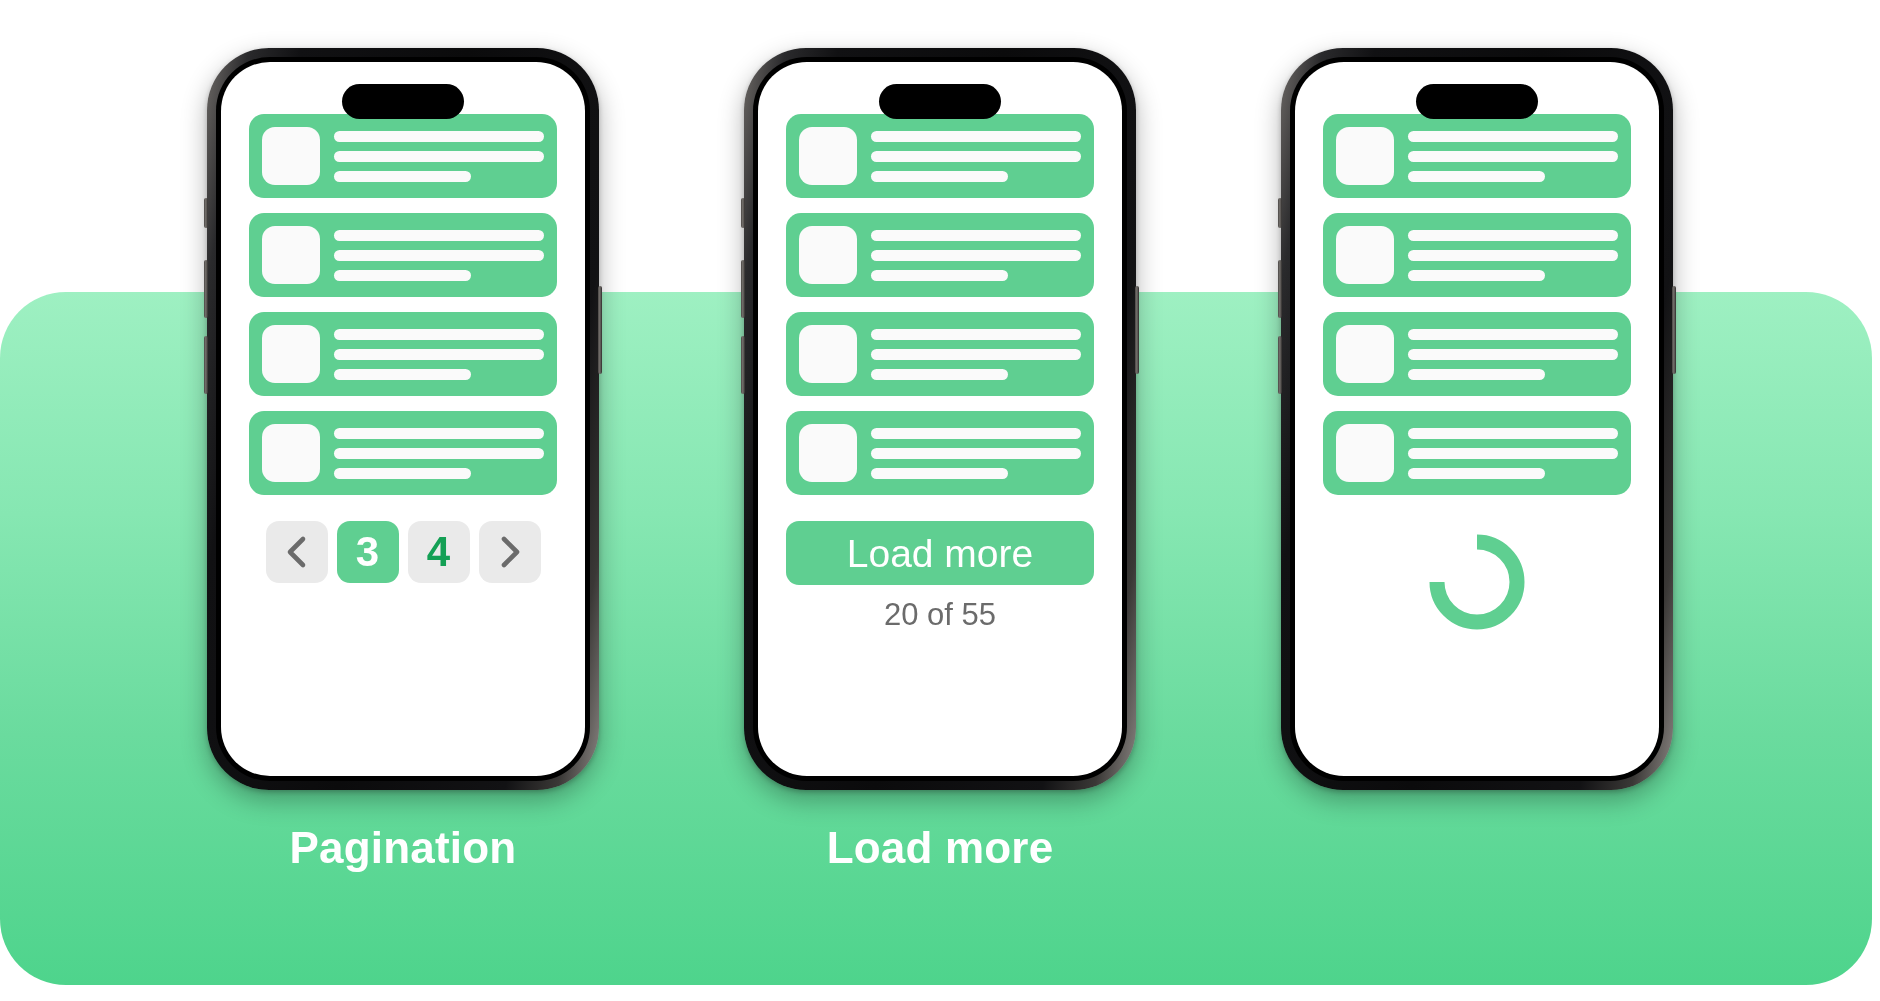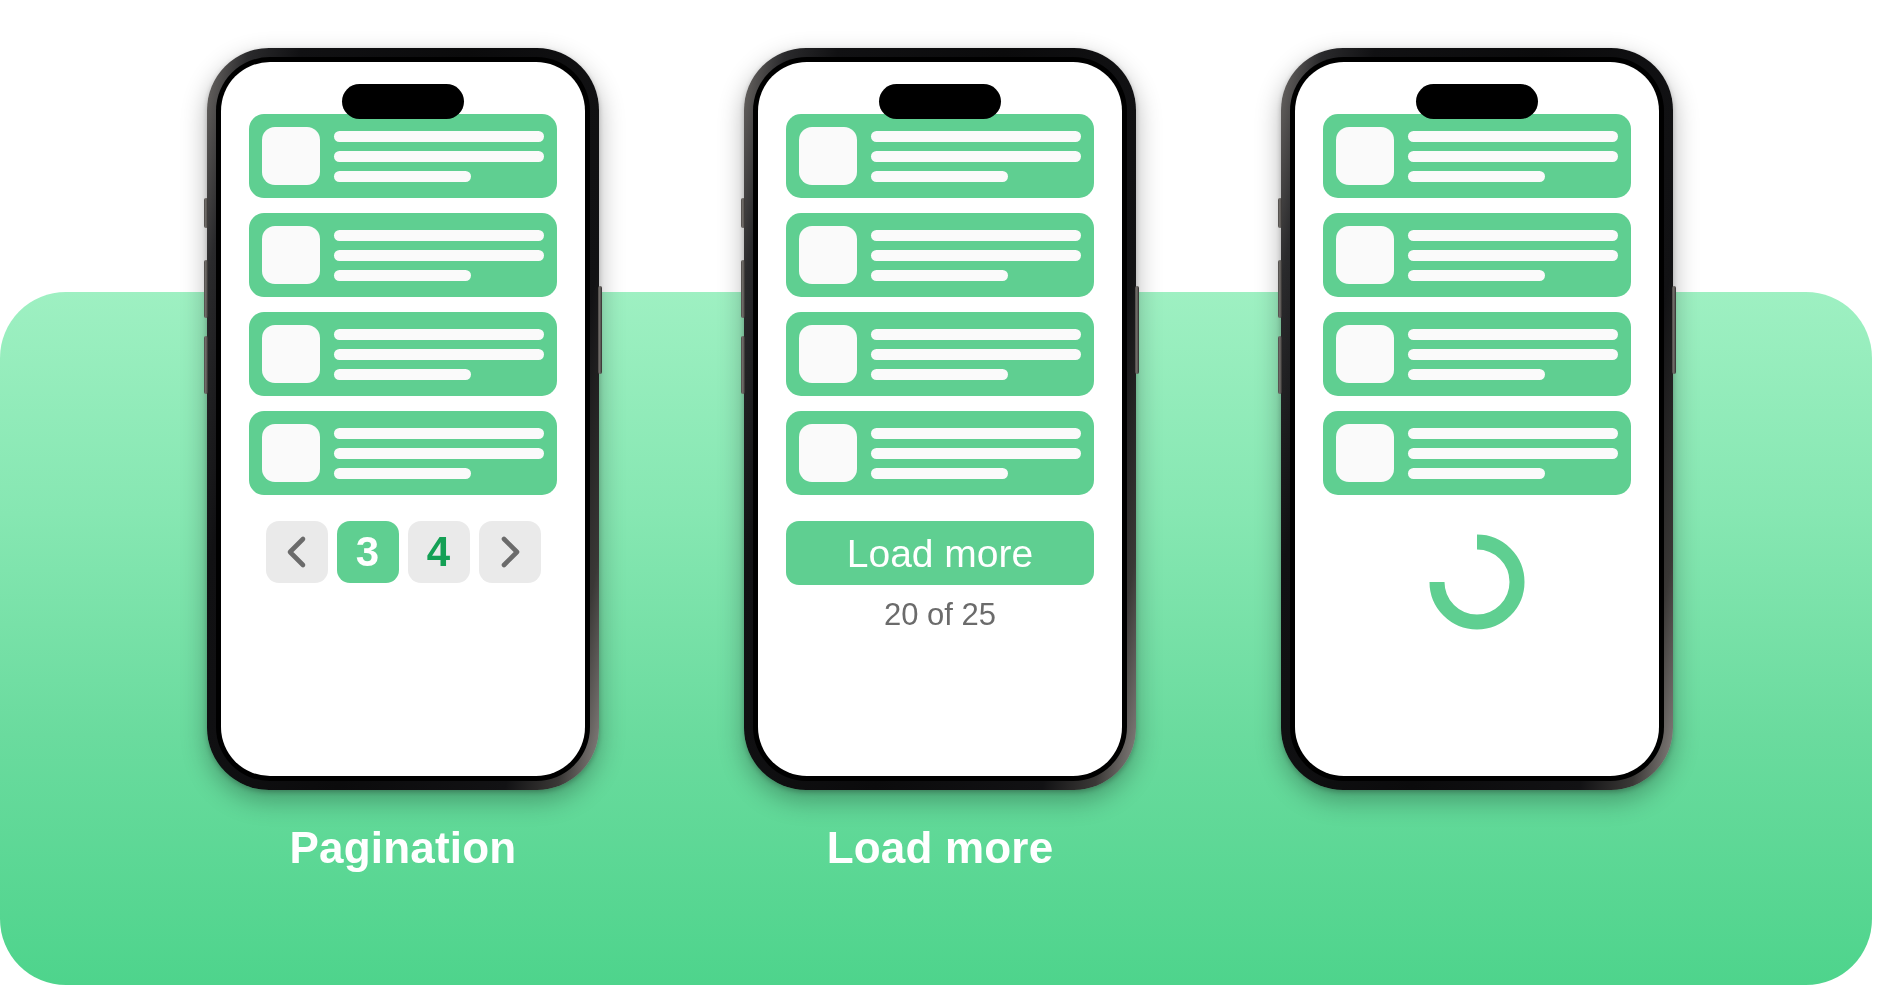--- a/index.html
+++ b/index.html
@@ -292,21 +292,21 @@
               <div class="lines">
                 <div class="line w100"></div>
                 <div class="line w100"></div>
                 <div class="line w65"></div>
               </div>
             </div>
           </div>
 
           <div class="screen-footer">
             <div class="load-btn">Load more</div>
-            <div class="count-text">20 of 25</div>
+            <div class="count-text">20 of 55</div>
           </div>
 
         </div>
       </div>
     </div>
     <div class="caption">Load more</div>
   </div>
 
   <div class="column">
     <div class="phone">

